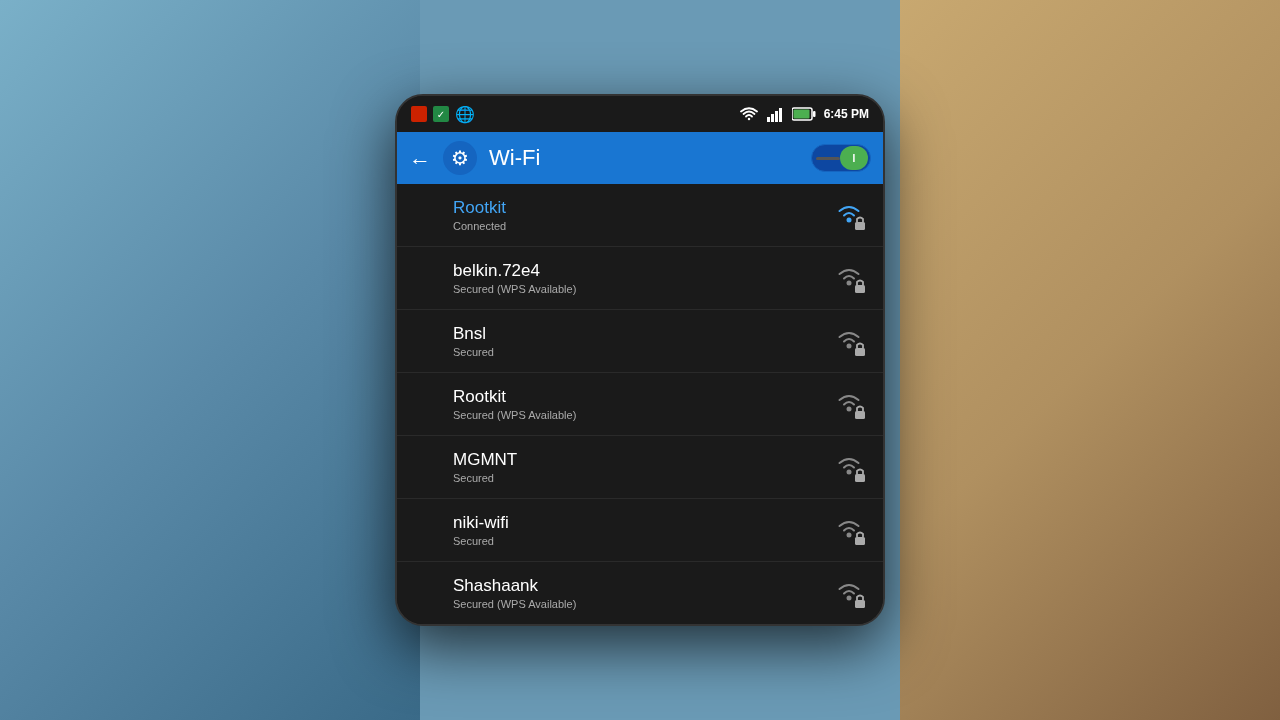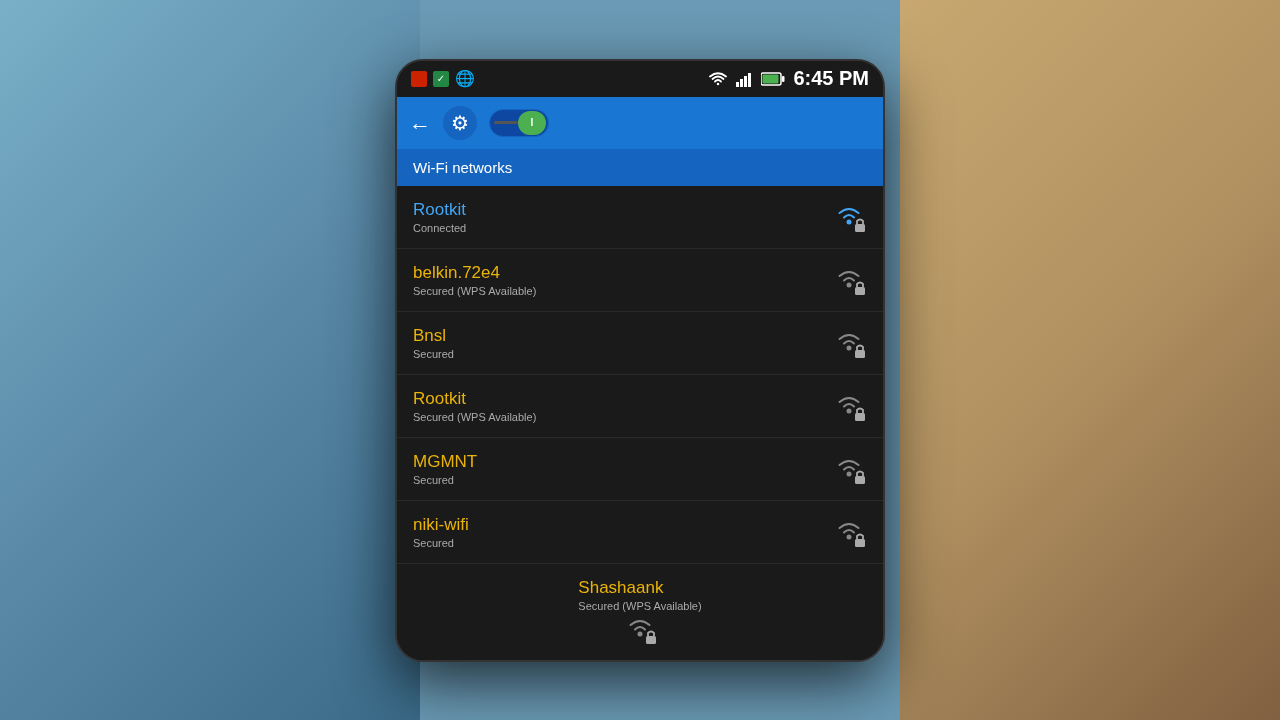--- a/index.html
+++ b/index.html
@@ -67,21 +67,21 @@
     .status-bar-right {
       display: flex;
       align-items: center;
       gap: 8px;
       font-size: 15px;
       color: white;
       font-weight: bold;
     }
 
     .time {
-      font-size: 20px;
+      font-size: 12px;
       font-weight: bold;
       color: white;
     }
 
     
     .notif-red {
       width: 16px; height: 16px;
       background: #cc2200;
       border-radius: 2px;
     }
@@ -176,33 +176,33 @@
       display: flex;
       align-items: center;
       justify-content: space-between;
       padding: 14px 16px;
       border-bottom: 1px solid #2a2a2a;
       cursor: pointer;
     }
 
     .network-item:last-child {
       border-bottom: none;
-      flex-direction: column;
     }
 
     .network-info {
       display: flex;
       flex-direction: column;
       gap: 2px;
+      margin-left: 40px;
     }
 
     .network-name {
       font-size: 17px;
       font-weight: 500;
-      color: #eab308;
+      color: #ffffff;
     }
 
     .network-name.connected {
       color: #42a5f5;
     }
 
     .network-status {
       font-size: 11px;
       color: #aaa;
     }
@@ -249,29 +249,29 @@
           <rect x="21" y="4" width="2.5" height="6" rx="1" fill="white"></rect>
           <rect x="1.5" y="2.5" width="16" height="9" rx="1" fill="#4caf50"></rect>
         </svg>
         <span class="time">6:45 PM</span>
       </div>
     </div>
 
     <div class="app-bar">
       <span class="back-arrow">←</span>
       <div class="gear-icon">⚙</div>
+      <span class="app-bar-title">Wi-Fi</span>
       <div class="toggle-switch">
         <div class="toggle-bar-left"></div>
         <div class="toggle-knob">
           <span style="color:white;font-size:10px;font-weight:bold;">I</span>
         </div>
       </div>
     </div>
 
-    <div class="section-header">Wi-Fi networks</div>
 
     <div class="network-list" id="network-list">
     <div class="network-item">
           <div class="network-info">
             <div class="network-name connected">Rootkit</div>
             <div class="network-status">Connected</div>
           </div>
           <div class="wifi-secure">
             <svg width="36" height="34" viewBox="0 0 36 34">
               <circle cx="18" cy="22" r="2.5" fill="#42a5f5"></circle>

